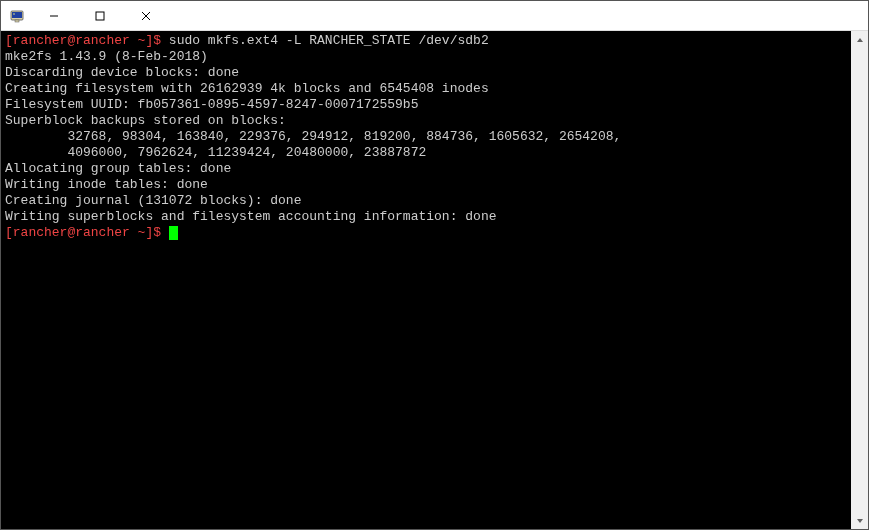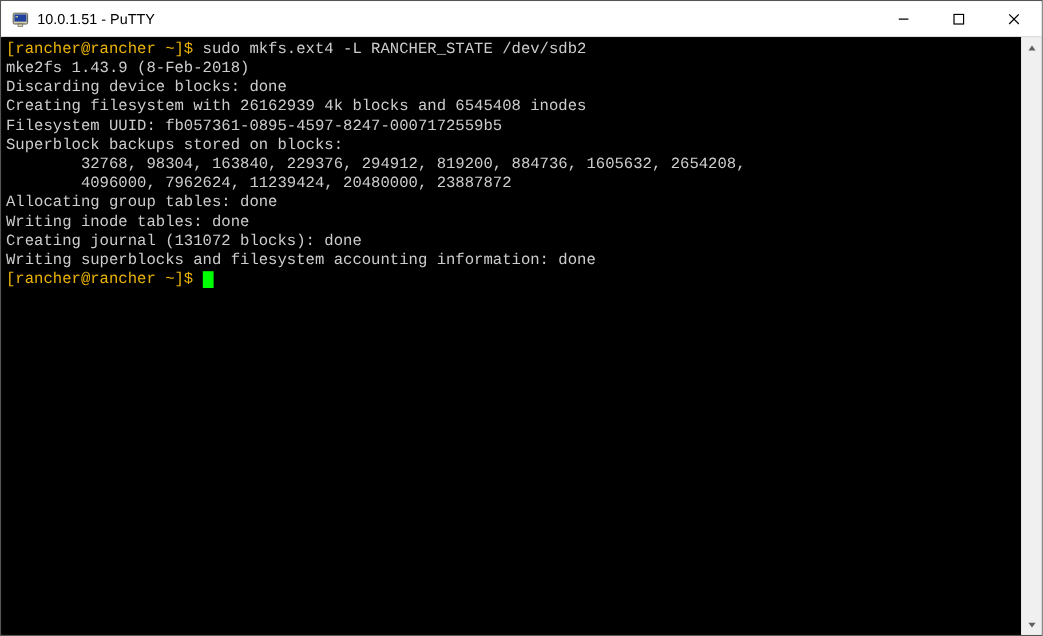--- a/index.html
+++ b/index.html
@@ -65,21 +65,21 @@
       background: #000000;
       color: #cccccc;
       font-family: "Consolas", "Courier New", monospace;
       font-size: 13px;
       line-height: 16px;
       padding: 2px 4px;
       white-space: pre;
       overflow: hidden;
     }
     .prompt {
-      color: #eab308;
+      color: #ef4444;
     }
     .line {
       display: block;
     }
     .cursor {
       display: inline-block;
       width: 9px;
       height: 14px;
       background: #00ff00;
       vertical-align: text-bottom;
@@ -113,21 +113,20 @@
 <div class="window">
   <div class="titlebar">
     <span class="titlebar-icon">
       <svg viewBox="0 0 16 16" width="16" height="16">
         <rect x="2" y="3" width="12" height="9" rx="1" fill="#d8d0a8" stroke="#555" stroke-width="0.8"></rect>
         <rect x="3" y="4" width="10" height="6" fill="#2040a0"></rect>
         <rect x="6" y="12" width="4" height="2" fill="#d8d0a8" stroke="#555" stroke-width="0.5"></rect>
         <line x1="4" y1="6" x2="6" y2="6" stroke="#ffff80" stroke-width="0.8"></line>
       </svg>
     </span>
-    <span class="titlebar-title">10.0.1.51 - PuTTY</span>
     <div class="titlebar-controls">
       <div class="titlebar-btn">
         <svg width="10" height="10" viewBox="0 0 10 10">
             <line x1="1" y1="5" x2="9" y2="5" stroke="#000" stroke-width="1"></line>
           </svg>
       </div>
       <div class="titlebar-btn">
         <svg width="10" height="10" viewBox="0 0 10 10">
             <rect x="1" y="1" width="8" height="8" fill="none" stroke="#000" stroke-width="1"></rect>
           </svg>

